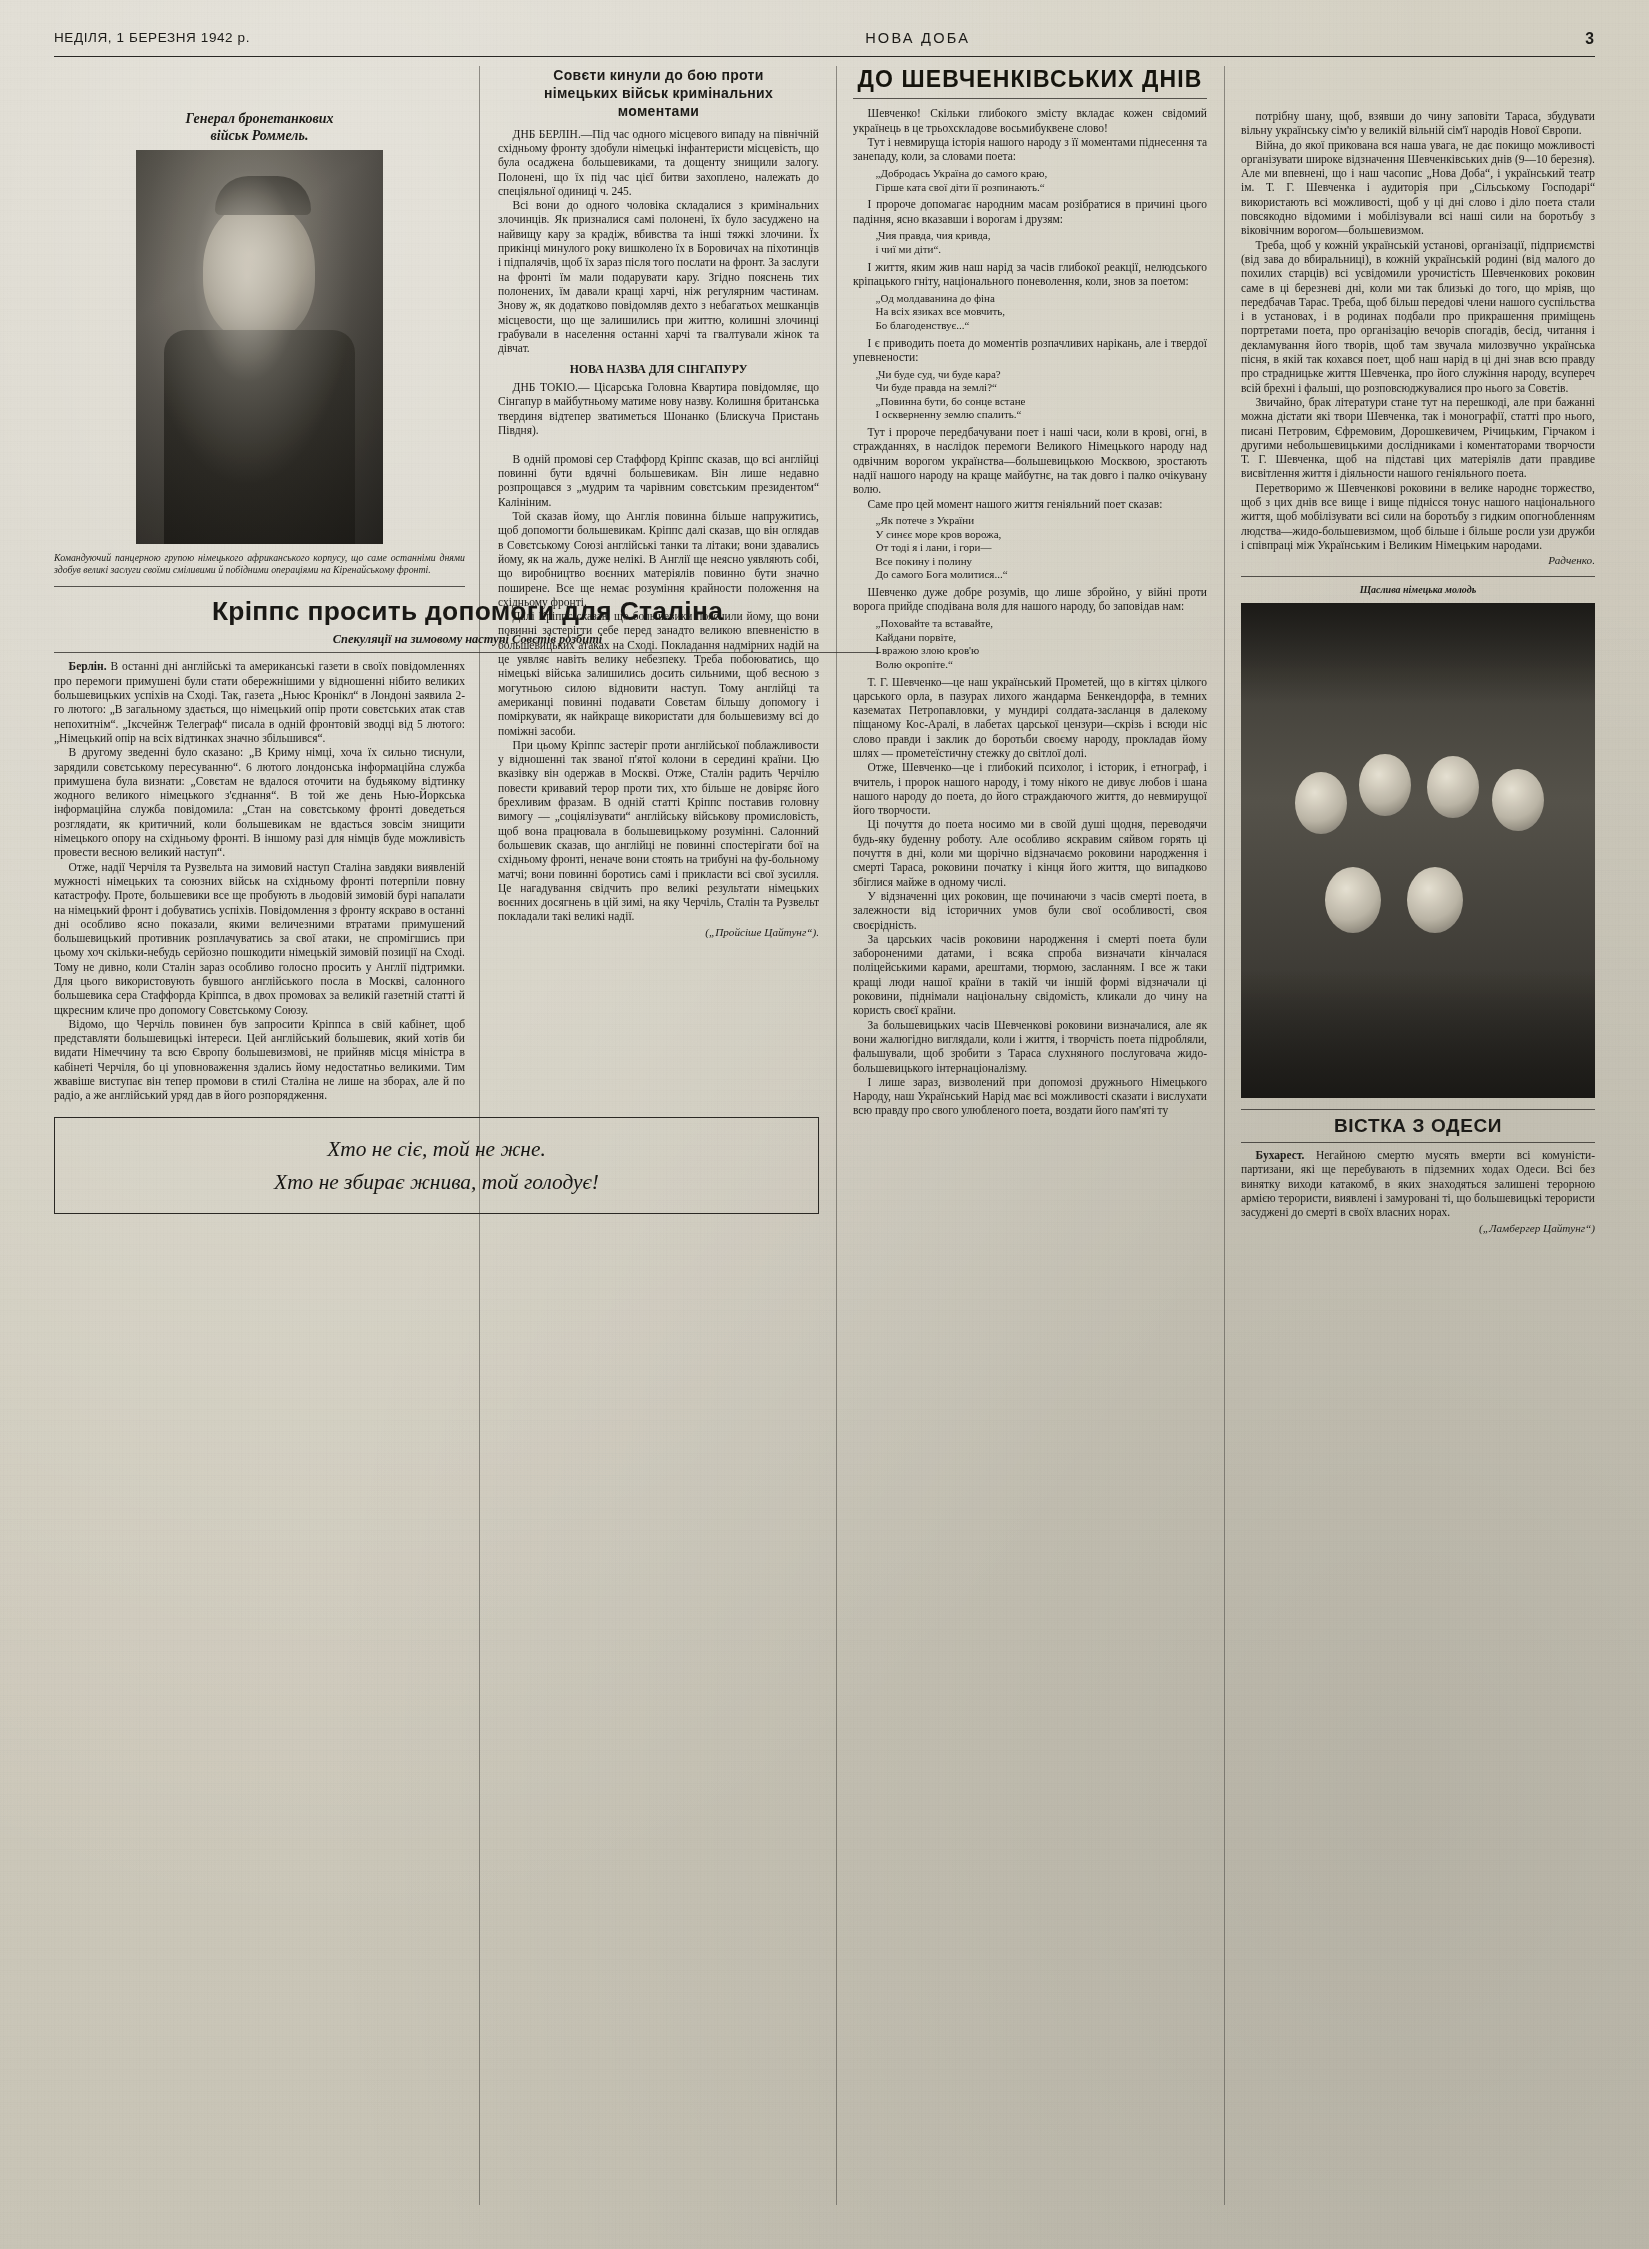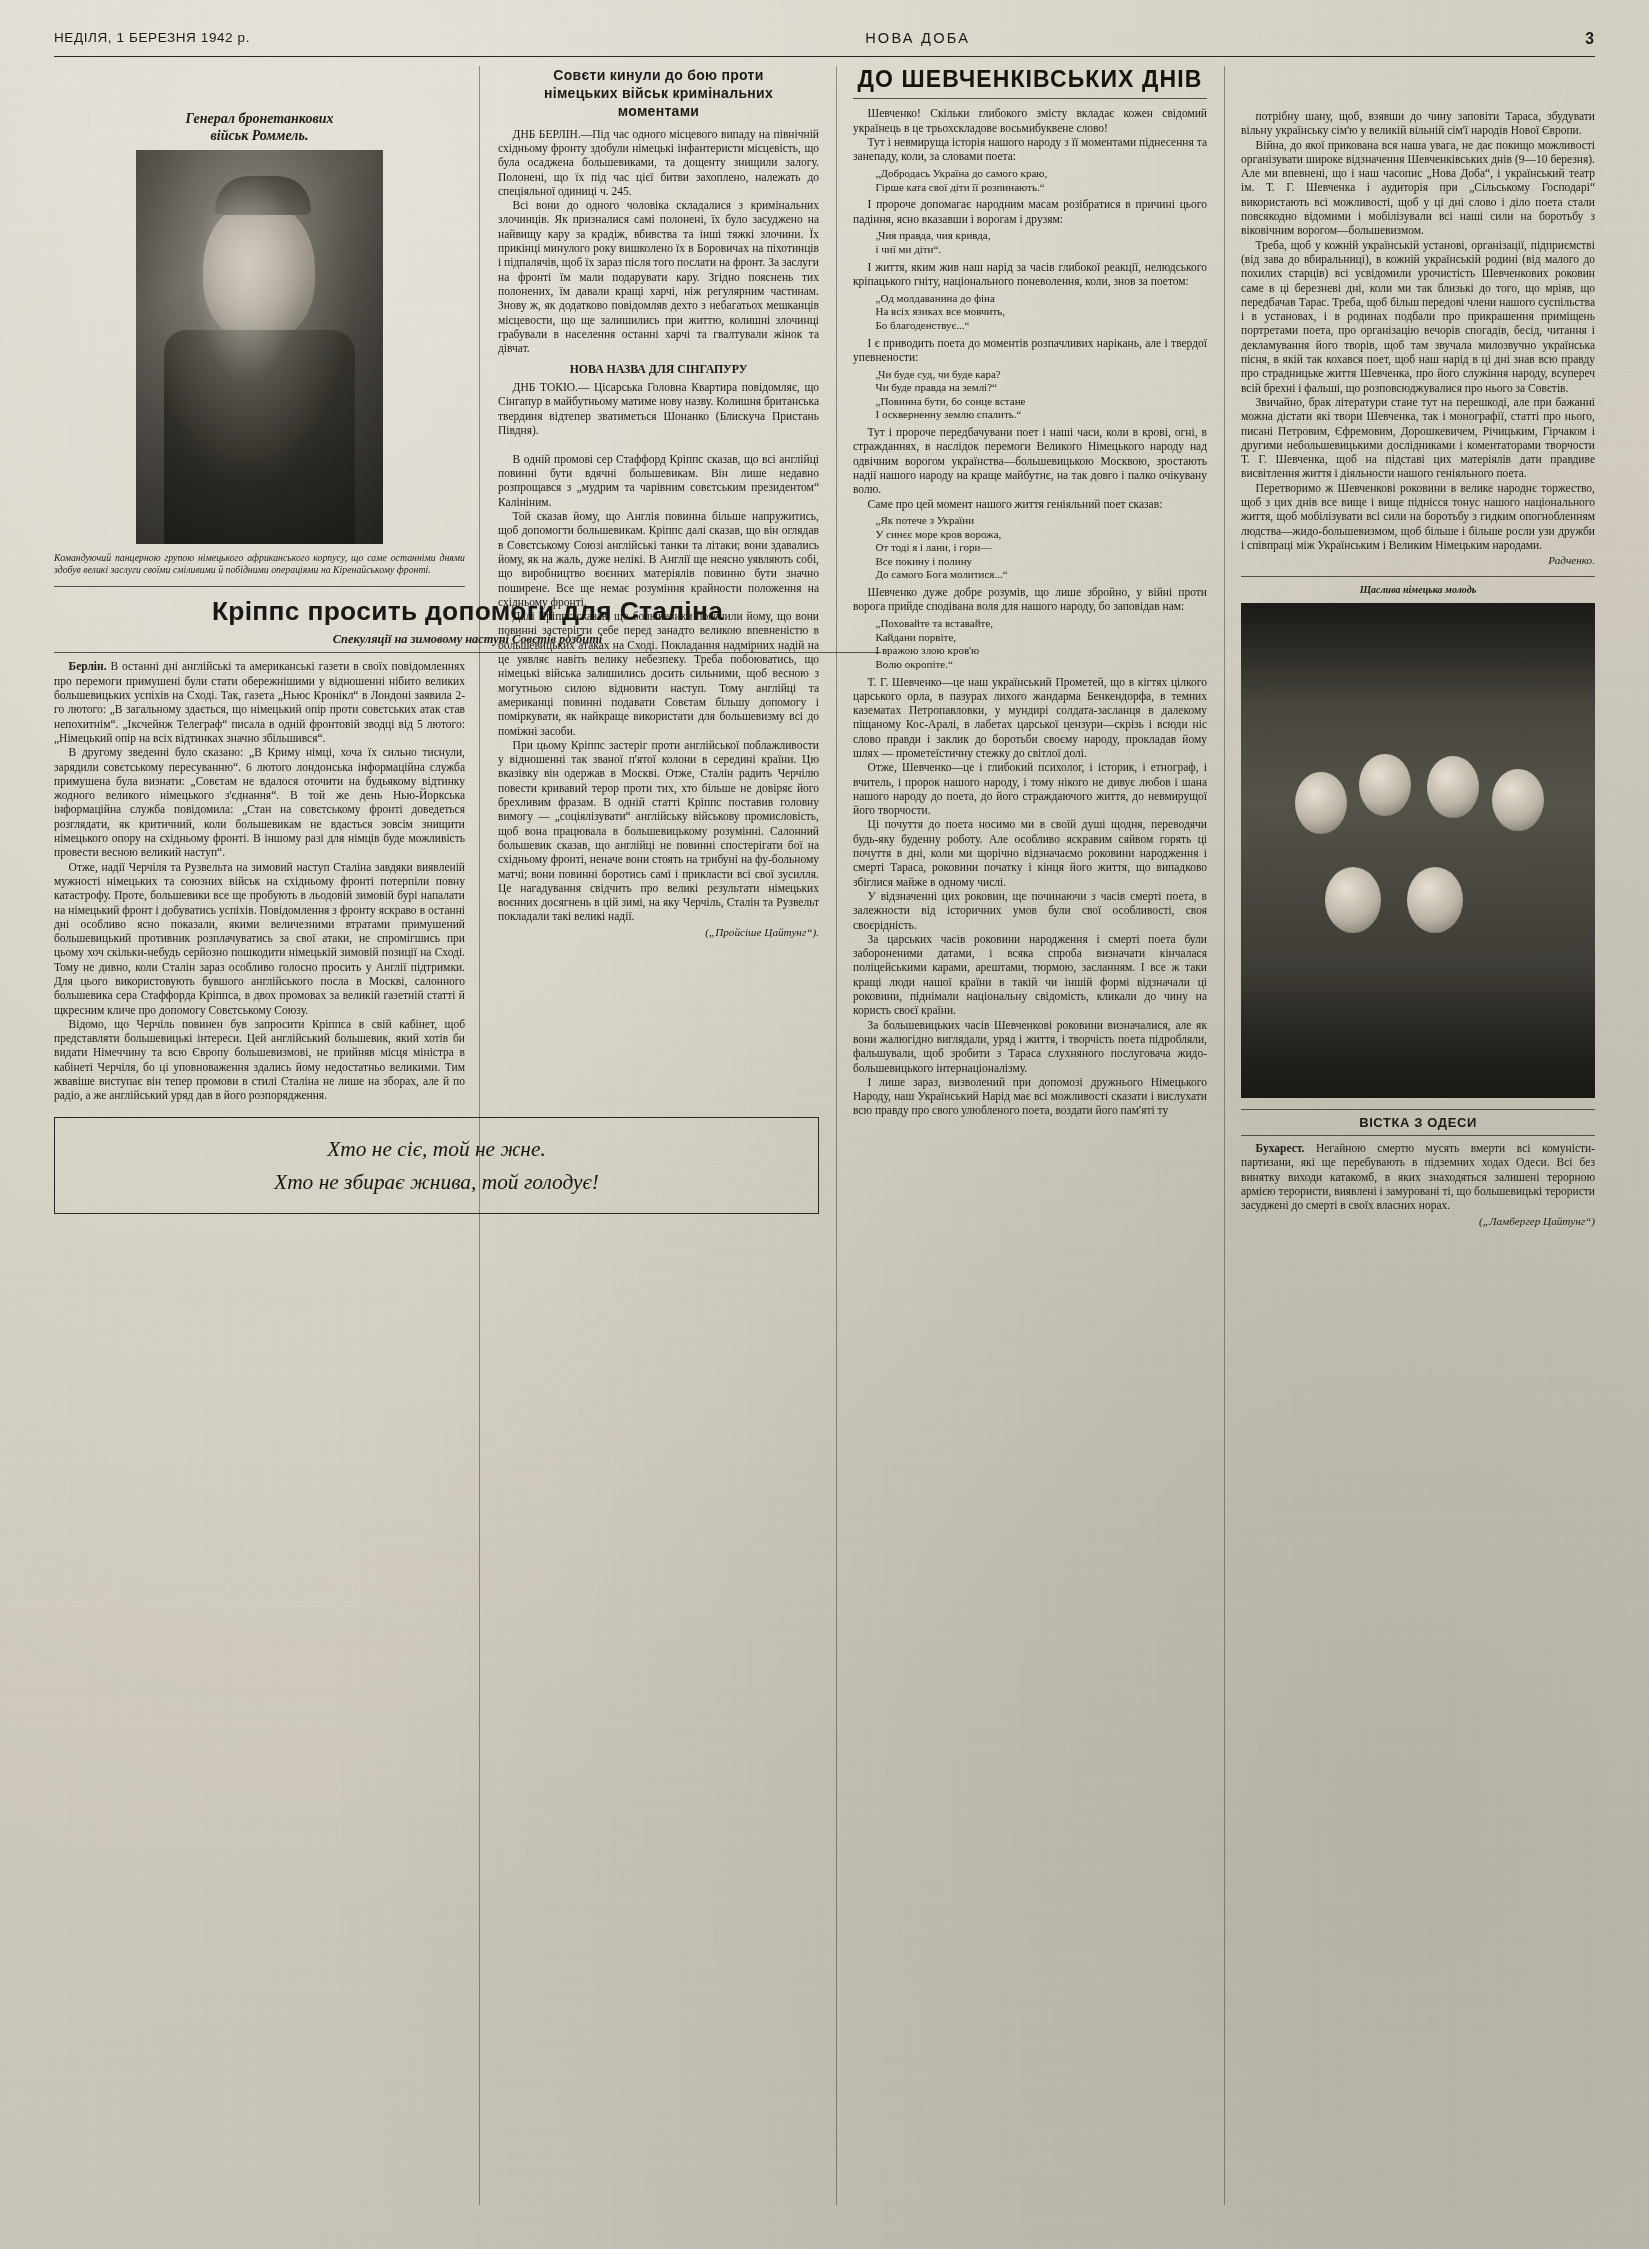--- a/index.html
+++ b/index.html
@@ -200,21 +200,21 @@
     inset: 0;
   }
   .face {
     position: absolute;
     border-radius: 50%;
     background: radial-gradient(circle at 38% 33%, #e3ded0 0%, #b9b3a4 55%, #6d6960 100%);
   }
   .odesa-head {
     font-family: "Liberation Sans", sans-serif;
     font-weight: bold;
-    font-size: 13px;
+    font-size: 19px;
     letter-spacing: 0.6px;
     text-align: center;
   }
 </style>
 </head>
 <body>
 
 <div class="page">
   <div class="grain"></div>
 
@@ -316,21 +316,21 @@
         <p>Шевченко дуже добре розумів, що лише збройно, у війні проти ворога прийде сподівана воля для нашого народу, бо заповідав нам:</p>
         <div class="verse" style="white-space:pre-line; margin:3.4px 0;">„Поховайте та вставайте,
 Кайдани порвіте,
 І вражою злою кров'ю
 Волю окропіте.“</div>
         <p>Т. Г. Шевченко—це наш український Прометей, що в кігтях цілкого царського орла, в пазурах лихого жандарма Бенкендорфа, в темних казематах Петропавловки, у мундирі солдата-засланця в далекому піщаному Кос-Аралі, в лабетах царської цензури—скрізь і всюди ніс слово правди і заклик до боротьби своєму народу, прокладав йому шлях — прометеїстичну стежку до світлої долі.</p>
         <p>Отже, Шевченко—це і глибокий психолог, і історик, і етнограф, і вчитель, і пророк нашого народу, і тому нікого не дивує любов і шана нашого народу до поета, до його страждаючого життя, до невмирущої його творчости.</p>
         <p>Ці почуття до поета носимо ми в своїй душі щодня, переводячи будь-яку буденну роботу. Але особливо яскравим сяйвом горять ці почуття в дні, коли ми щорічно відзначаємо роковини народження і смерті Тараса, роковини початку і кінця його життя, що випадково збіглися майже в одному числі.</p>
         <p>У відзначенні цих роковин, ще починаючи з часів смерті поета, в залежности від історичних умов були свої особливості, своя своєрідність.</p>
         <p>За царських часів роковини народження і смерті поета були забороненими датами, і всяка спроба визначати кінчалася поліцейськими карами, арештами, тюрмою, засланням. І все ж таки кращі люди нашої країни в такій чи іншій формі відзначали ці роковини, піднімали національну свідомість, кликали до чину на користь своєї країни.</p>
-        <p>За большевицьких часів Шевченкові роковини визначалися, але як вони жалюгідно виглядали, уряд і життя, і творчість поета підробляли, фальшували, щоб зробити з Тараса слухняного послуговача жидо-большевицького інтернаціоналізму.</p>
+        <p>За большевицьких часів Шевченкові роковини визначалися, але як вони жалюгідно виглядали, коли і життя, і творчість поета підробляли, фальшували, щоб зробити з Тараса слухняного послуговача жидо-большевицького інтернаціоналізму.</p>
         <p>І лише зараз, визволений при допомозі дружнього Німецького Народу, наш Український Нарід має всі можливості сказати і вислухати всю правду про свого улюбленого поета, воздати його пам'яті ту</p>
         <p></p>
       </div>
     </div>
 
     <div class="col col-4" style="left:1187px; width:354px;">
       <div class="body-text" style="margin-top:43px;">
         <p>потрібну шану, щоб, взявши до чину заповіти Тараса, збудувати вільну українську сім'ю у великій вільній сім'ї народів Нової Європи.</p>
         <p>Війна, до якої прикована вся наша увага, не дає покищо можливості організувати широке відзначення Шевченківських днів (9—10 березня). Але ми впевнені, що і наш часопис „Нова Доба“, і український театр ім. Т. Г. Шевченка і аудиторія при „Сільському Господарі“ використають всі можливості, щоб у ці дні слово і діло поета стали повсякодно відомими і мобілізували всі наші сили на боротьбу з віковічним ворогом—большевизмом.</p>
         <p>Треба, щоб у кожній українській установі, організації, підприємстві (від зава до вбиральниці), в кожній українській родині (від малого до похилих старців) всі усвідомили урочистість Шевченкових роковин саме в ці березневі дні, коли ми так близькі до того, що мріяв, що передбачав Тарас. Треба, щоб більш передові члени нашого суспільства і в установах, і в родинах подбали про прикрашення приміщень портретами поета, про організацію вечорів спогадів, бесід, читання і декламування його творів, щоб там звучала милозвучно українська пісня, в якій так кохався поет, щоб наш нарід в ці дні знав всю правду про страдницьке життя Шевченка, про його служіння народу, всупереч всій брехні і фальші, що розповсюджувалися про нього за Совєтів.</p>

